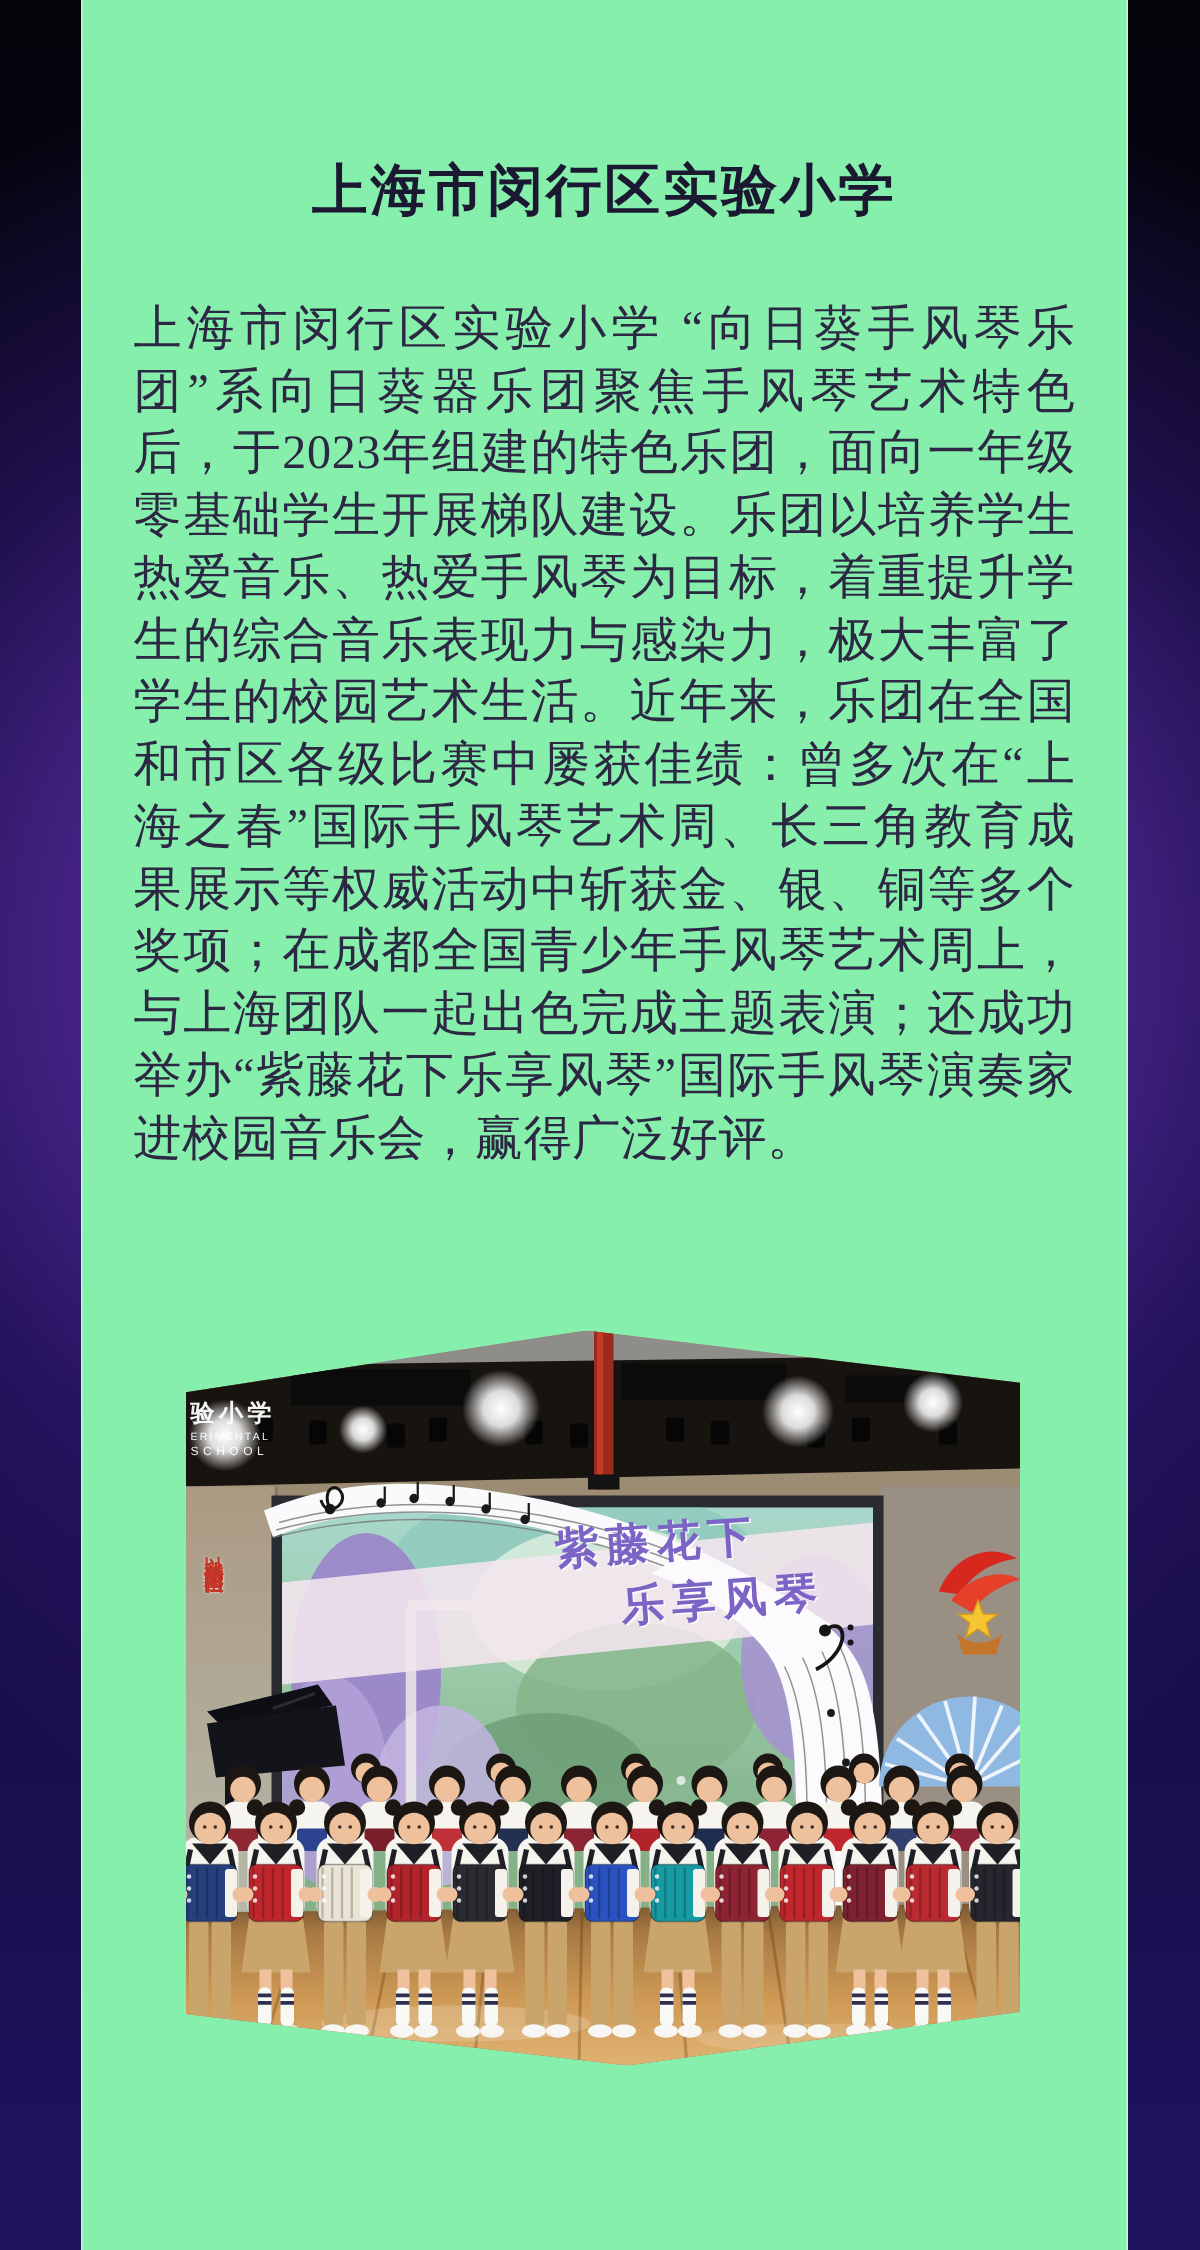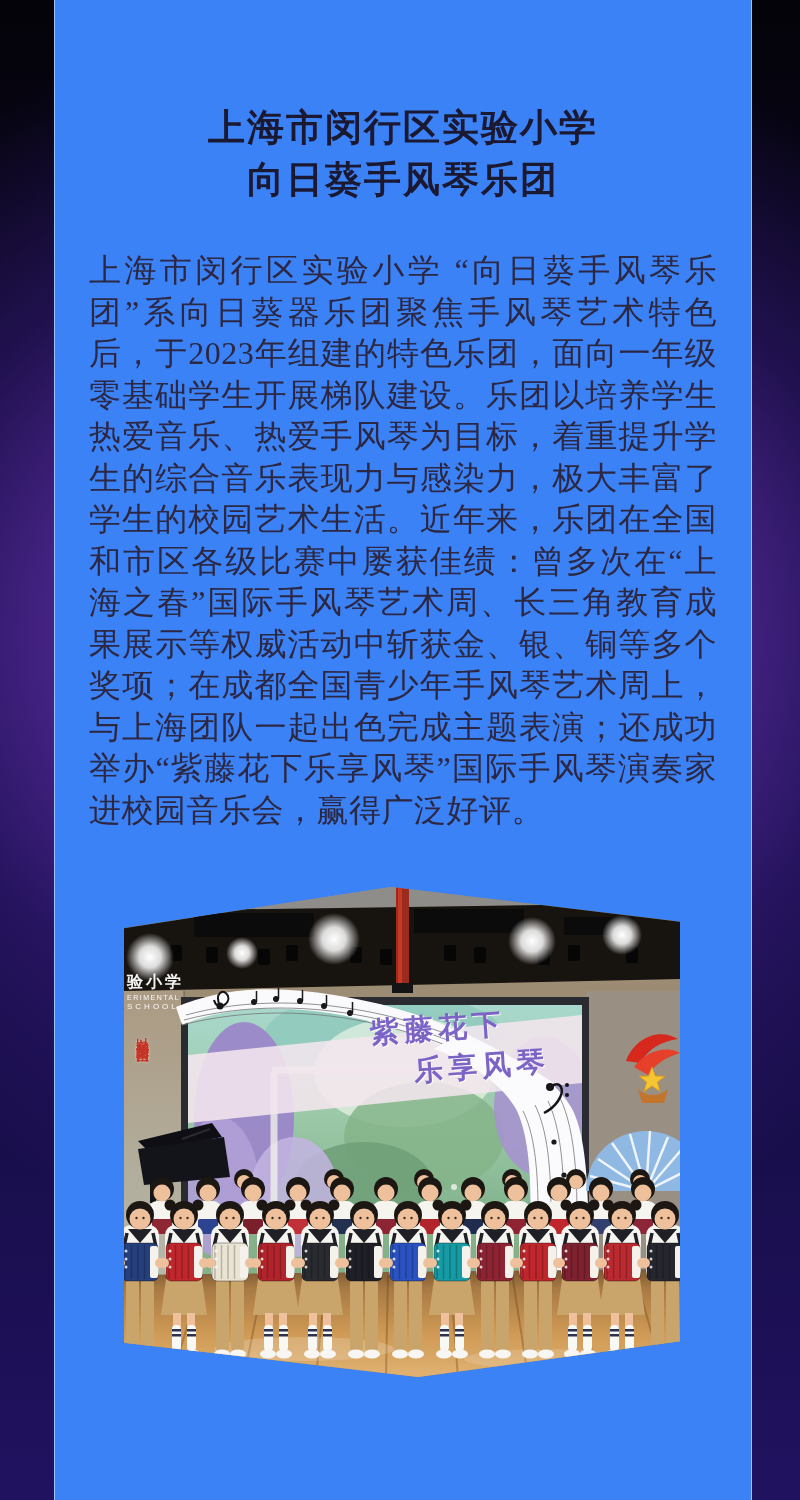--- a/index.html
+++ b/index.html
@@ -7,21 +7,21 @@
     width:800px;height:1500px;position:relative;overflow:hidden;
     font-family:"Liberation Serif","DejaVu Serif",serif;
     background:
       radial-gradient(ellipse 900px 780px at 390px 630px,
         rgba(150,95,215,.95) 0%, rgba(96,48,170,.85) 30%,
         rgba(52,26,120,.55) 55%, rgba(20,10,60,0) 80%),
       linear-gradient(180deg,#040309 0%,#0d0830 45%,#211260 100%);
   }
   .panel{
     position:absolute;left:54px;top:0;width:698px;height:1500px;
-    background:#3b82f6;
+    background:#86efac;
     border-left:1px solid rgba(255,255,255,.5);
     border-right:1px solid rgba(255,255,255,.5);
     box-sizing:border-box;
   }
   .title{
     margin-top:102px;text-align:center;
     font-size:37px;line-height:52px;font-weight:bold;
     color:#1b1832;letter-spacing:2px;
   }
   .body-text{
@@ -32,21 +32,21 @@
   }
   .photo{
     position:absolute;left:69px;top:887px;width:556px;height:490px;
     clip-path:polygon(0% 8.4%,48% 0%,100% 7.1%,100% 92.7%,52.9% 100%,0% 93%);
     background:#9d8c74;
   }
   .photo svg{position:absolute;left:0;top:0;width:556px;height:490px;}
   .overlay{position:absolute;pointer-events:none;}
   .p-logo{left:3px;top:47px;color:rgba(255,255,255,.95);line-height:1.1;}
   .p-logo-cn{font-size:16px;font-weight:bold;letter-spacing:3px;
-    font-family:"Liberation Sans",sans-serif;margin-top:39px;}
+    font-family:"Liberation Sans",sans-serif;}
   .p-logo-en{font-size:7px;letter-spacing:1.5px;margin-top:3px;
     font-family:"Liberation Sans",sans-serif;}
   .p-logo-en2{font-size:8px;letter-spacing:3px;margin-top:2px;
     font-family:Liberation Sans, sans-serif;}
   .p-slogan{
     left:9px;top:140px;height:120px;
     writing-mode:vertical-rl;text-orientation:upright;
     font-size:13px;font-weight:bold;color:#c43526;letter-spacing:2px;
     text-shadow:0 0 2px rgba(255,255,255,.6);
   }
@@ -57,21 +57,20 @@
   }
   .p-banner1{left:246px;top:122px;}
   .p-banner2{left:290px;top:160px;}
 </style>
 </head>
 <body>
 
 <div class="panel">
   <div class="title">
     <div>上海市闵行区实验小学</div>
-    <div>向日葵手风琴乐团</div>
   </div>
   <div class="body-text">上海市闵行区实验小学 “向日葵手风琴乐团”系向日葵器乐团聚焦手风琴艺术特色后，于2023年组建的特色乐团，面向一年级零基础学生开展梯队建设。乐团以培养学生热爱音乐、热爱手风琴为目标，着重提升学生的综合音乐表现力与感染力，极大丰富了学生的校园艺术生活。近年来，乐团在全国和市区各级比赛中屡获佳绩：曾多次在“上海之春”国际手风琴艺术周、长三角教育成果展示等权威活动中斩获金、银、铜等多个奖项；在成都全国青少年手风琴艺术周上，与上海团队一起出色完成主题表演；还成功举办“紫藤花下乐享风琴”国际手风琴演奏家进校园音乐会，赢得广泛好评。</div>
 
   <div class="photo">
     <svg viewBox="0 0 556 490" preserveAspectRatio="none">
       <defs>
         <radialGradient id="g-glow">
           <stop offset="0" stop-color="#ffffff"></stop>
           <stop offset=".45" stop-color="#ffffff" stop-opacity=".85"></stop>
           <stop offset="1" stop-color="#ffffff" stop-opacity="0"></stop>

